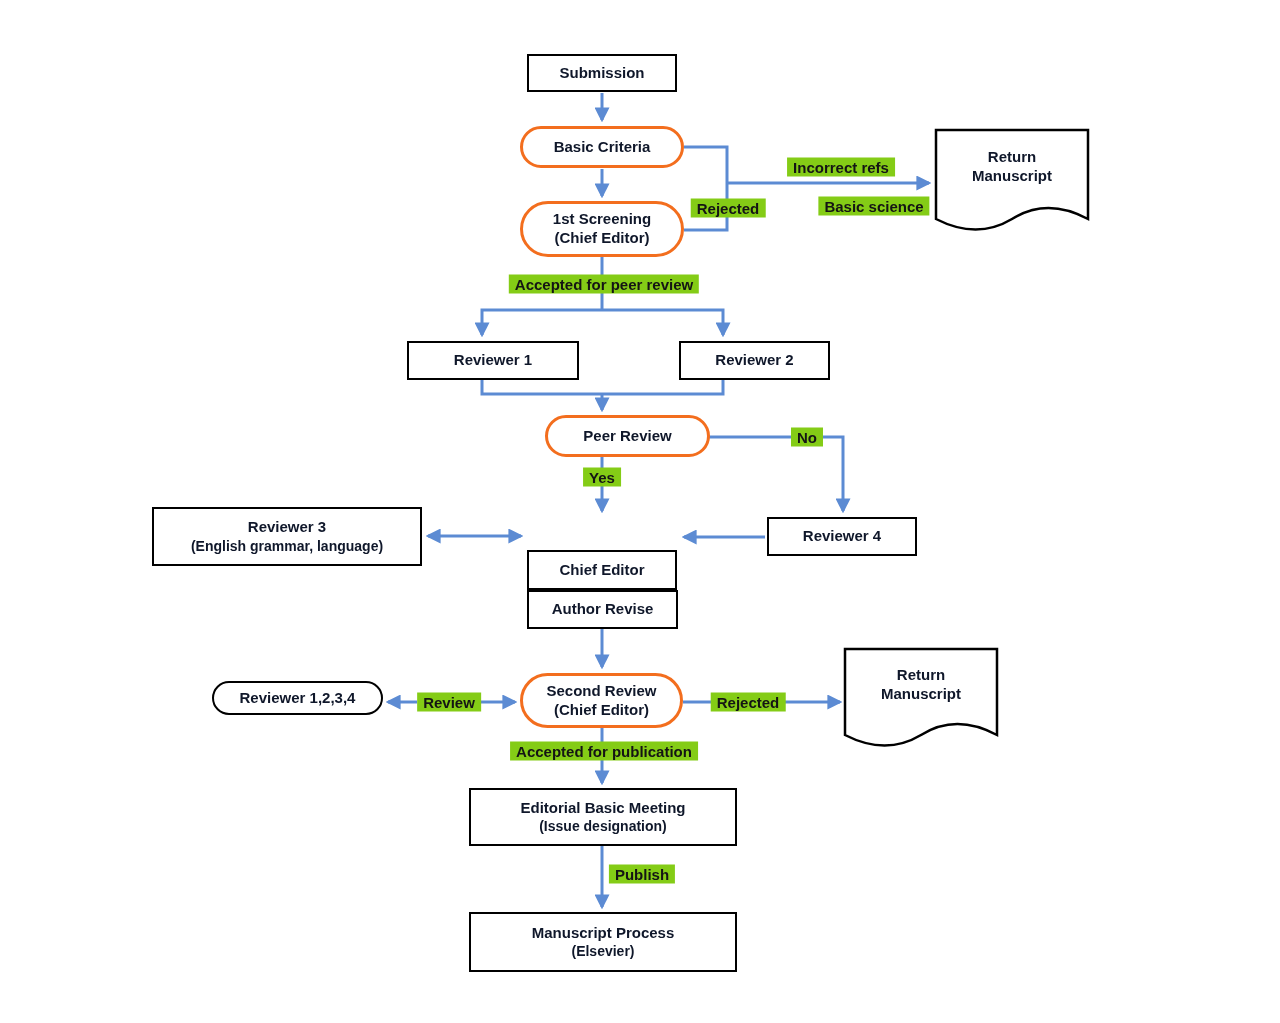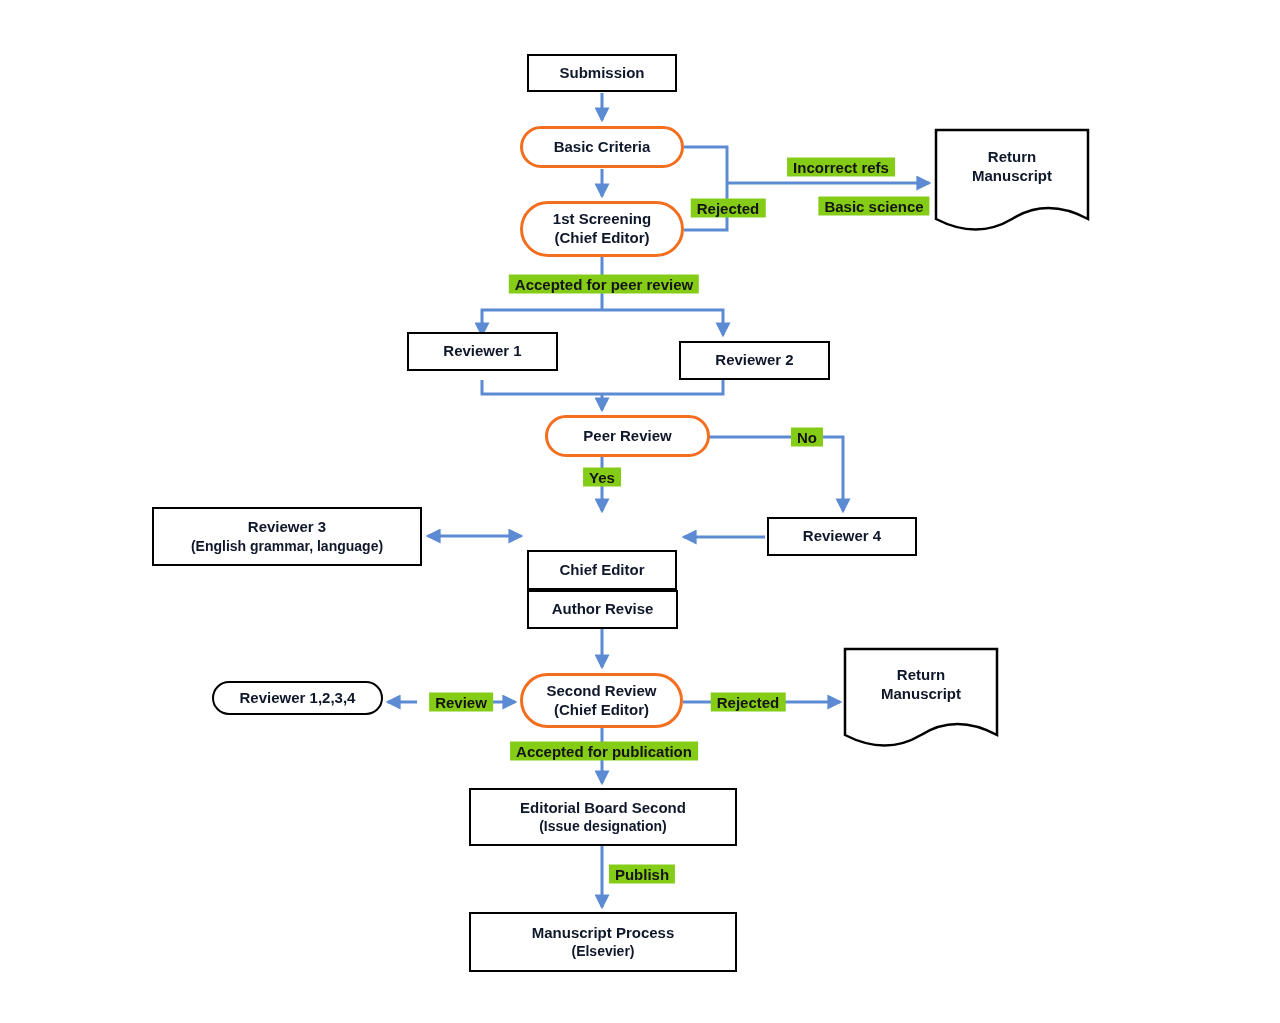--- a/index.html
+++ b/index.html
@@ -109,21 +109,21 @@
         <div class="lbl">Basic Criteria</div>
       </div>
       <div class="node stadium" style="left: 520px; top: 201px; width: 164px; height: 56px; border-radius: 28px;">
         <div class="lbl">1st Screening
 (Chief Editor)</div>
       </div>
       <div class="node document" style="left: 936px; top: 130px; width: 152px; height: 74px;">
         <div class="lbl">Return
 Manuscript</div>
       </div>
-      <div class="node rect" style="left: 407px; top: 332px; width: 151px; height: 39px;">
+      <div class="node rect" style="left: 407px; top: 341px; width: 172px; height: 39px;">
         <div class="lbl">Reviewer 1</div>
       </div>
       <div class="node rect" style="left: 647px; top: 341px; width: 151px; height: 39px; margin-left: 32px;">
         <div class="lbl">Reviewer 2</div>
       </div>
       <div class="node stadium" style="left: 545px; top: 415px; width: 165px; height: 42px; border-radius: 21px;">
         <div class="lbl">Peer Review</div>
       </div>
       <div class="node rect" style="left: 152px; top: 507px; width: 270px; height: 59px;">
         <div class="lbl">Reviewer 3</div>
@@ -143,33 +143,33 @@
 (Chief Editor)</div>
       </div>
       <div class="node rect" style="left: 212px; top: 681px; width: 171px; height: 34px; border-radius: 19px;">
         <div class="lbl">Reviewer 1,2,3,4</div>
       </div>
       <div class="node document" style="left: 845px; top: 649px; width: 152px; height: 72px;">
         <div class="lbl">Return
 Manuscript</div>
       </div>
       <div class="node rect" style="left: 469px; top: 788px; width: 268px; height: 58px;">
-        <div class="lbl">Editorial Board Second</div>
+        <div class="lbl">Editorial Basic Meeting</div>
         <div class="sub">(Issue designation)</div>
       </div>
       <div class="node rect" style="left: 469px; top: 912px; width: 268px; height: 60px;">
         <div class="lbl">Manuscript Process</div>
         <div class="sub">(Elsevier)</div>
       </div>
     </div>
   <div id="label-layer">
       <div class="edge-label" style="left: 728px; top: 208px;">Rejected</div>
       <div class="edge-label" style="left: 841px; top: 167px;">Incorrect refs</div>
       <div class="edge-label" style="left: 846px; top: 206px; margin-left: 28px;">Basic science</div>
       <div class="edge-label" style="left: 604px; top: 284px;">Accepted for peer review</div>
       <div class="edge-label" style="left: 807px; top: 437px;">No</div>
       <div class="edge-label" style="left: 602px; top: 477px;">Yes</div>
-      <div class="edge-label" style="left: 449px; top: 702px; margin-left: 12px;">Review</div>
+      <div class="edge-label" style="left: 449px; top: 702px;">Review</div>
       <div class="edge-label" style="left: 748px; top: 702px;">Rejected</div>
       <div class="edge-label" style="left: 604px; top: 751px;">Accepted for publication</div>
       <div class="edge-label" style="left: 642px; top: 874px; text-align: right;">Publish</div>
     </div>
 </div>
 
 </body></html>

